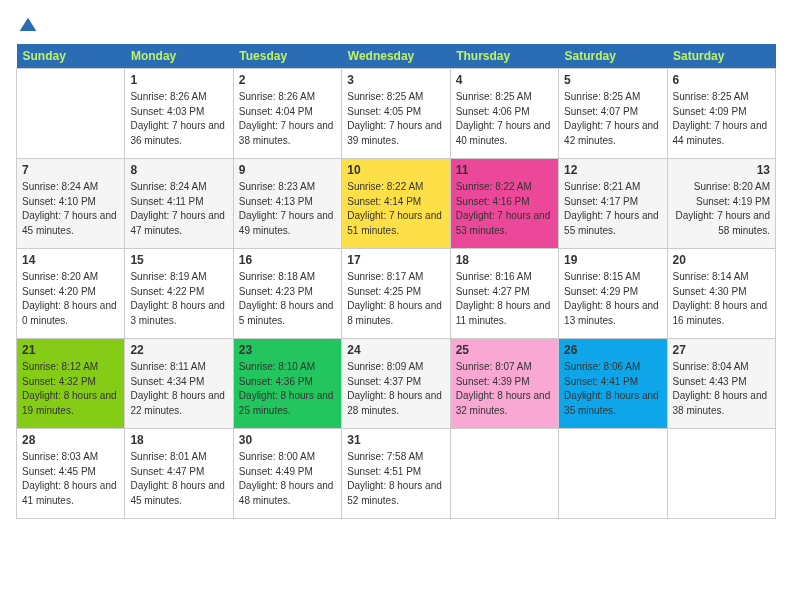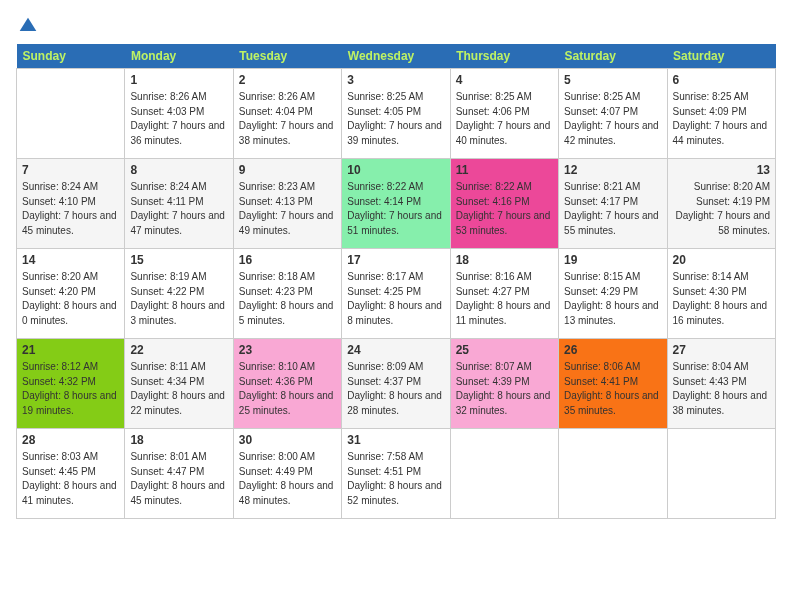--- a/index.html
+++ b/index.html
@@ -156,21 +156,21 @@
           <div class="day-info">Sunrise: 8:24 AM<br>Sunset: 4:10 PM<br>Daylight: 7 hours and 45 minutes.</div>
         </td>
         <td style="background: rgb(245, 245, 245);">
           <div class="day-number">8</div>
           <div class="day-info">Sunrise: 8:24 AM<br>Sunset: 4:11 PM<br>Daylight: 7 hours and 47 minutes.</div>
         </td>
         <td style="background: rgb(245, 245, 245);">
           <div class="day-number">9</div>
           <div class="day-info">Sunrise: 8:23 AM<br>Sunset: 4:13 PM<br>Daylight: 7 hours and 49 minutes.</div>
         </td>
-        <td style="background: #86efac;">
+        <td style="background: #fde047;">
           <div class="day-number">10</div>
           <div class="day-info">Sunrise: 8:22 AM<br>Sunset: 4:14 PM<br>Daylight: 7 hours and 51 minutes.</div>
         </td>
         <td style="background: #ec4899;">
           <div class="day-number">11</div>
           <div class="day-info">Sunrise: 8:22 AM<br>Sunset: 4:16 PM<br>Daylight: 7 hours and 53 minutes.</div>
         </td>
         <td style="background: rgb(245, 245, 245);">
           <div class="day-number">12</div>
           <div class="day-info">Sunrise: 8:21 AM<br>Sunset: 4:17 PM<br>Daylight: 7 hours and 55 minutes.</div>
@@ -212,33 +212,33 @@
       </tr>
       <tr>
         <td style="background: #84cc16;">
           <div class="day-number">21</div>
           <div class="day-info">Sunrise: 8:12 AM<br>Sunset: 4:32 PM<br>Daylight: 8 hours and 19 minutes.</div>
         </td>
         <td style="background: rgb(245, 245, 245);">
           <div class="day-number">22</div>
           <div class="day-info">Sunrise: 8:11 AM<br>Sunset: 4:34 PM<br>Daylight: 8 hours and 22 minutes.</div>
         </td>
-        <td style="background: #f9a8d4; margin-left: 28px;">
+        <td style="background: #22c55e; margin-left: 28px;">
           <div class="day-number">23</div>
           <div class="day-info">Sunrise: 8:10 AM<br>Sunset: 4:36 PM<br>Daylight: 8 hours and 25 minutes.</div>
         </td>
         <td style="background: rgb(245, 245, 245);">
           <div class="day-number">24</div>
           <div class="day-info">Sunrise: 8:09 AM<br>Sunset: 4:37 PM<br>Daylight: 8 hours and 28 minutes.</div>
         </td>
         <td style="background: #f9a8d4;">
           <div class="day-number">25</div>
           <div class="day-info">Sunrise: 8:07 AM<br>Sunset: 4:39 PM<br>Daylight: 8 hours and 32 minutes.</div>
         </td>
-        <td style="background: #f97316;">
+        <td style="background: #0ea5e9;">
           <div class="day-number">26</div>
           <div class="day-info">Sunrise: 8:06 AM<br>Sunset: 4:41 PM<br>Daylight: 8 hours and 35 minutes.</div>
         </td>
         <td style="background: rgb(245, 245, 245);">
           <div class="day-number">27</div>
           <div class="day-info">Sunrise: 8:04 AM<br>Sunset: 4:43 PM<br>Daylight: 8 hours and 38 minutes.</div>
         </td>
       </tr>
       <tr>
         <td>

